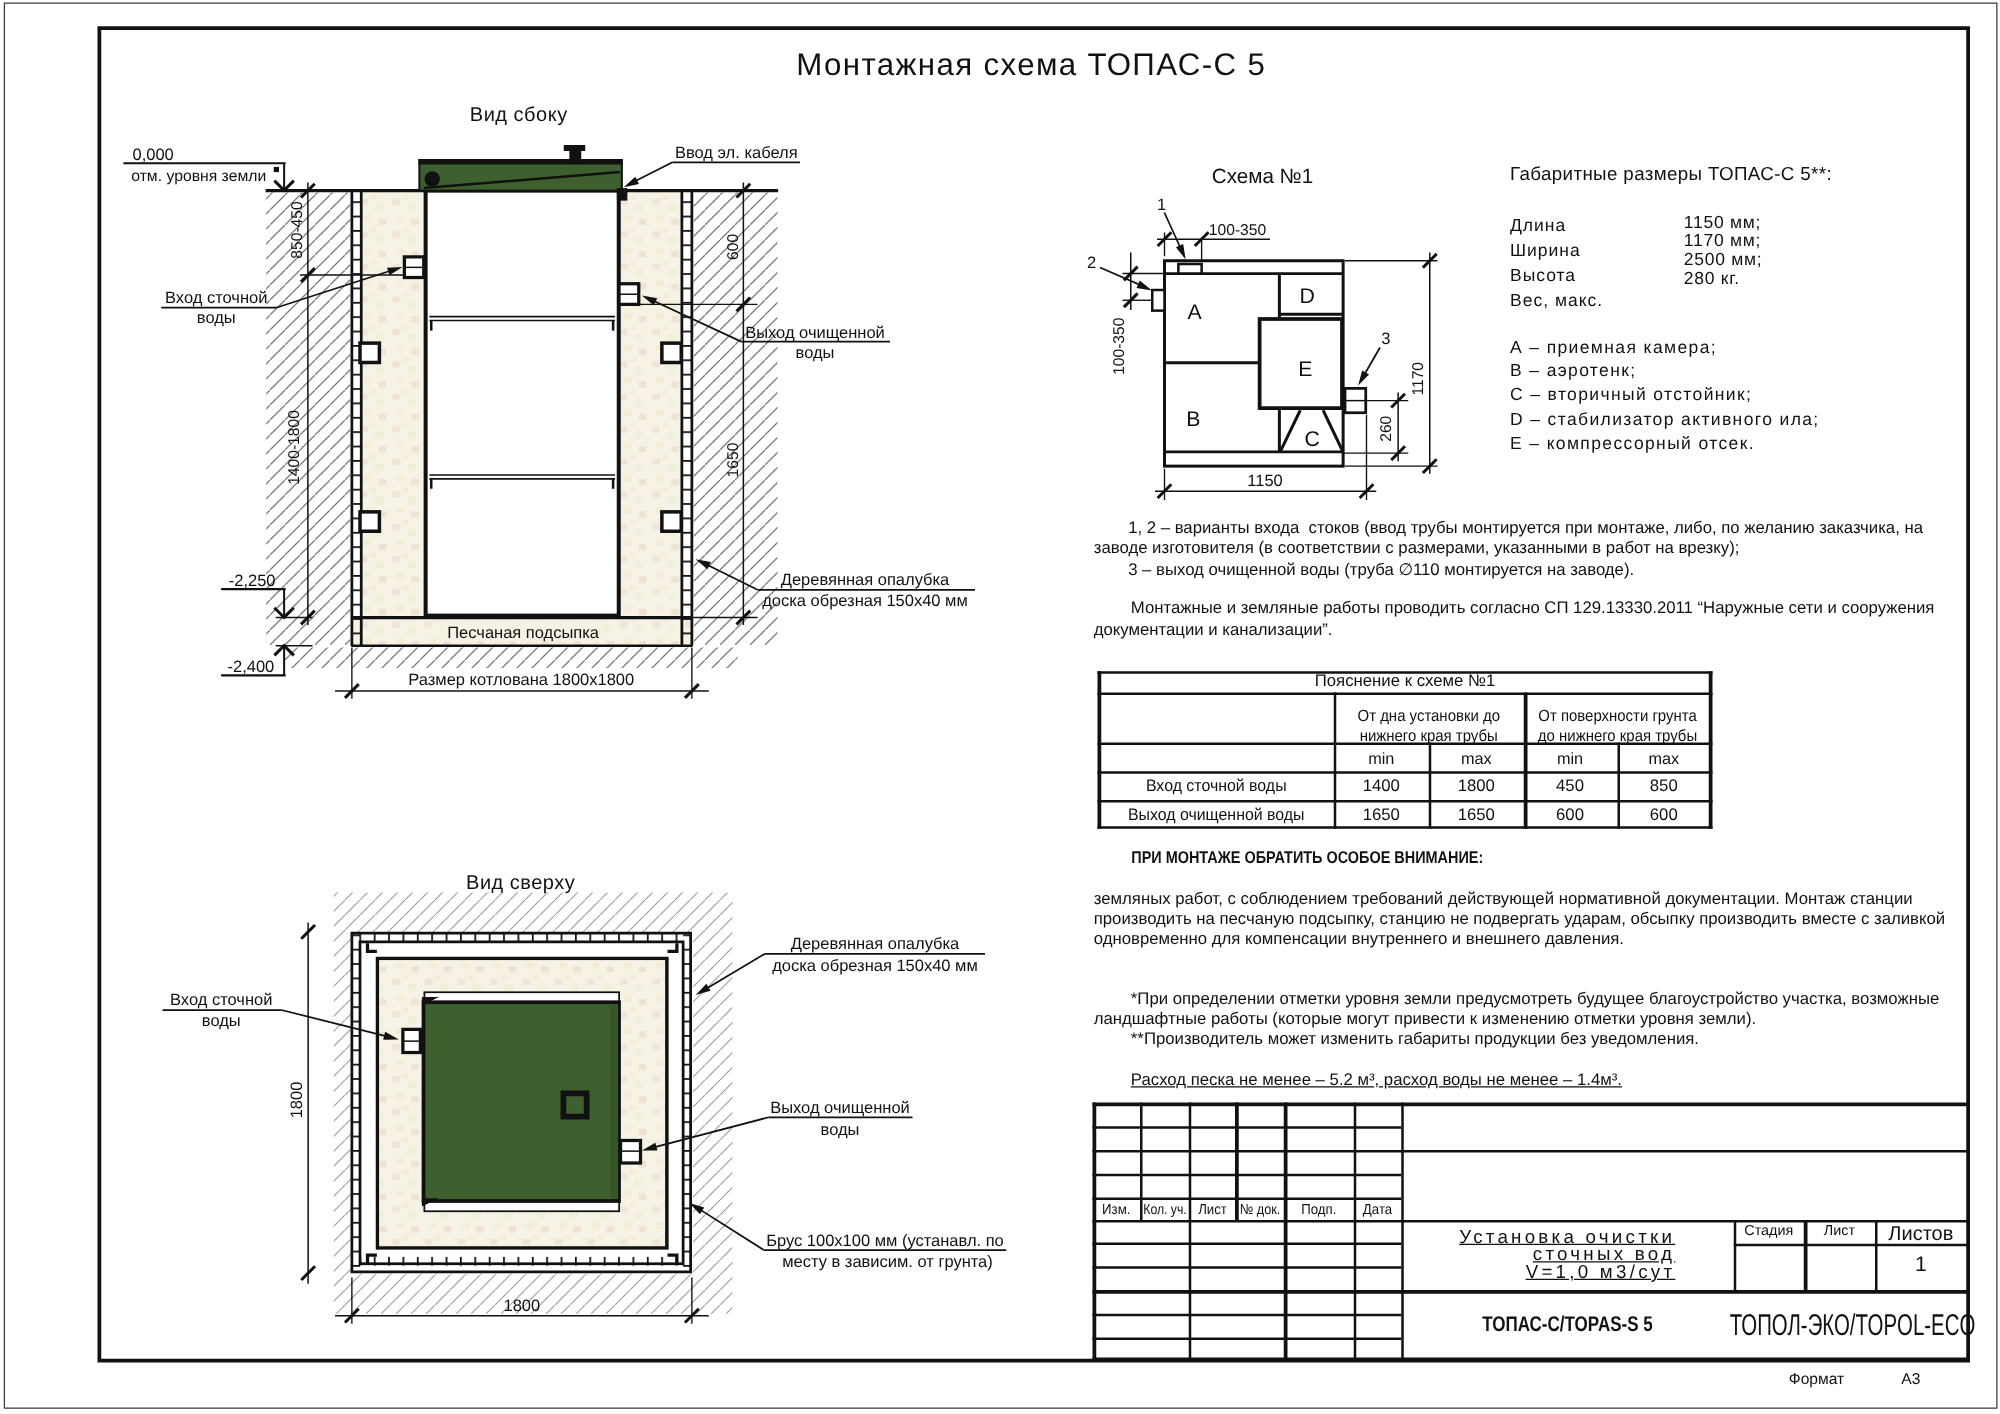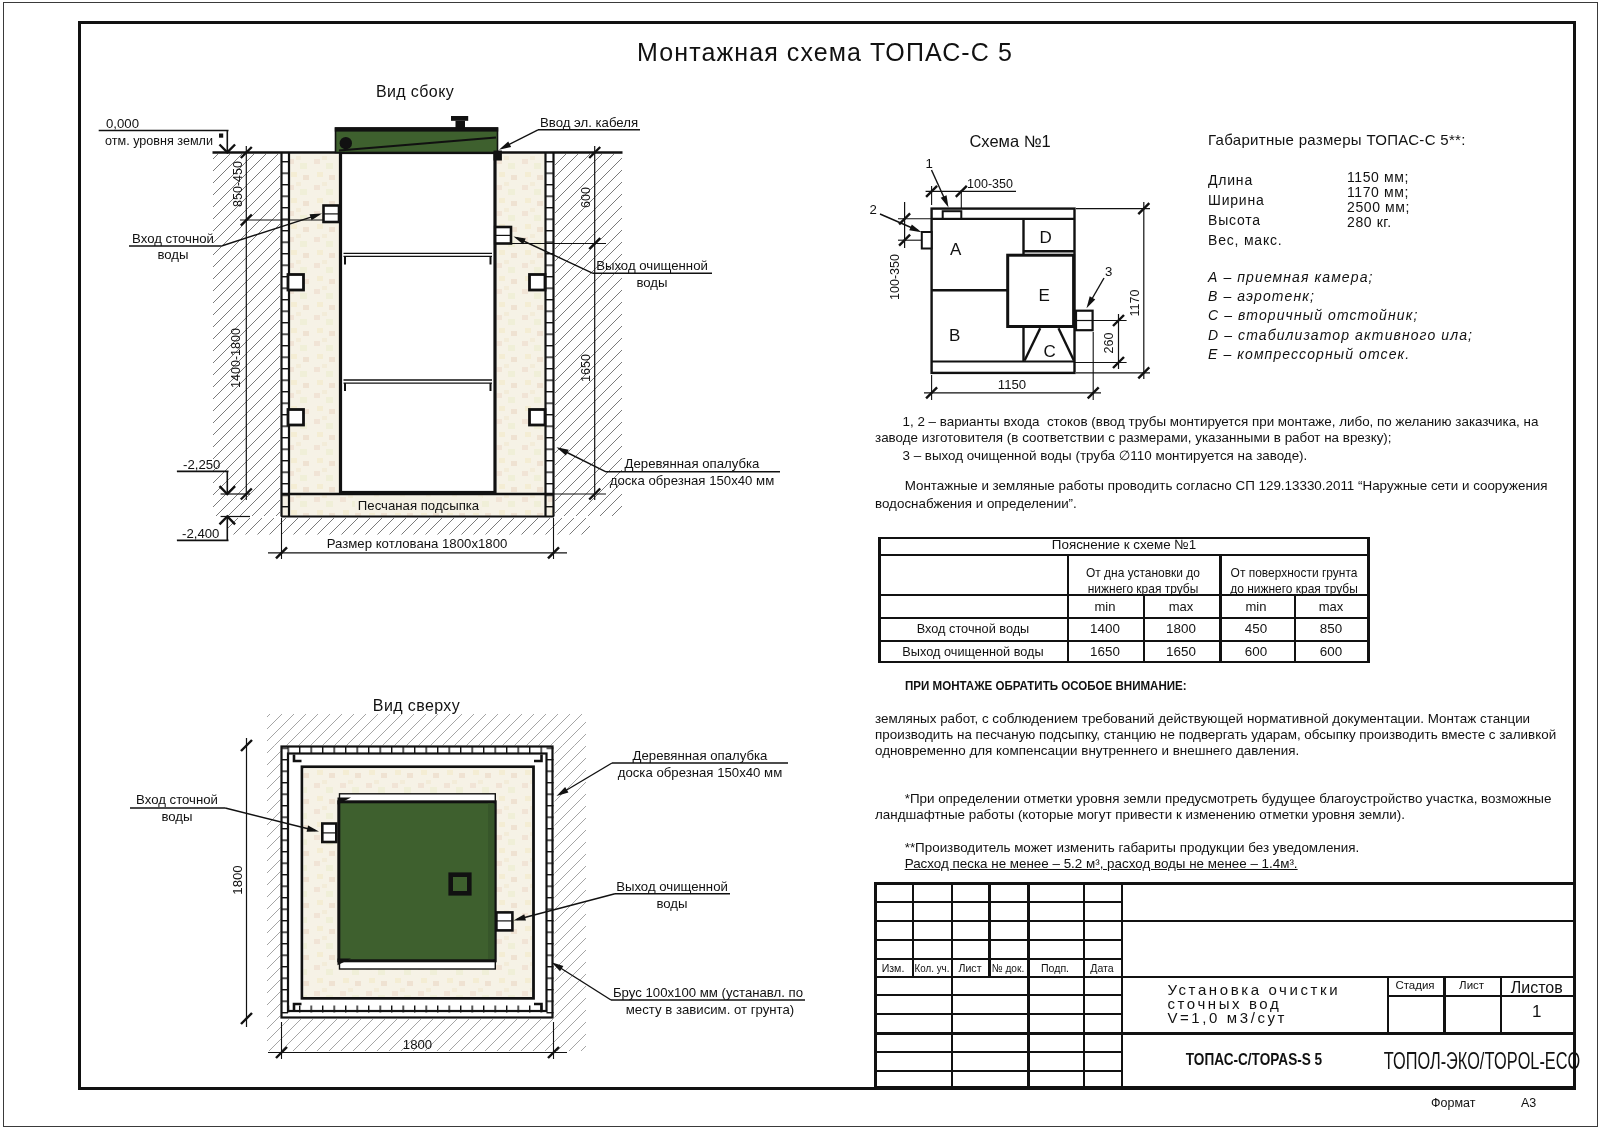--- a/index.html
+++ b/index.html
@@ -399,28 +399,28 @@
 <use href="#tk" transform="translate(1093.2,392.9)"></use>
 <text x="1012" y="389" font-size="13.2" text-anchor="middle">1150</text>
 </g>
 </svg>
 
 <div class="t" style="left:1208px;top:131.5px;font-size:15px;letter-spacing:0.3px;">Габаритные размеры ТОПАС-С 5**:</div>
 
 <div class="t" style="left:1208px;top:169.5px;font-size:14px;line-height:20.3px;letter-spacing:0.8px;">Длина<br>Ширина<br>Высота<br>Вес, макс.</div>
 <div class="t" style="left:1347px;top:169.5px;font-size:14px;line-height:15px;letter-spacing:0.6px;">1150 мм;<br>1170 мм;<br>2500 мм;<br>280 кг.</div>
 
-<div class="t" style="left:1208px;top:267.5px;font-size:14px;line-height:19.4px;letter-spacing:1.1px;font-style:italic;">А – приемная камера;<br>В – аэротенк;<br>С – вторичный отстойник;<br>D – стабилизатор активного ила;<br>Е – компрессорный отсек.</div>
+<div class="t" style="left:1208px;top:267.5px;font-size:14px;line-height:19.4px;letter-spacing:1.1px;">А – приемная камера;<br>В – аэротенк;<br>С – вторичный отстойник;<br>D – стабилизатор активного ила;<br>Е – компрессорный отсек.</div>
 
 <div class="t sx" style="left:902.5px;top:414.5px;font-size:13.4px;">1, 2 – варианты входа&nbsp; стоков (ввод трубы монтируется при монтаже, либо, по желанию заказчика, на</div>
 <div class="t sx" style="left:875px;top:430.5px;font-size:13.4px;">заводе изготовителя (в соответствии с размерами, указанными в работ на врезку);</div>
 <div class="t sx" style="left:902.5px;top:448.5px;font-size:13.4px;">3 – выход очищенной воды (труба ∅110 монтируется на заводе).</div>
 
 <div class="t sx" style="left:904.7px;top:478.5px;font-size:13.4px;">Монтажные и земляные работы проводить согласно СП 129.13330.2011 “Наружные сети и сооружения</div>
-<div class="t sx" style="left:875px;top:496.5px;font-size:13.4px;">водоснабжения и определении”.</div>
+<div class="t sx" style="left:875px;top:496.5px;font-size:13.4px;">документации и канализации”.</div>
 
 <div style="position:absolute;left:878px;top:536.5px;width:492px;height:126px;">
   <div class="ln" style="left:0;top:0;width:492px;height:2.6px;"></div>
   <div class="ln" style="left:0;top:17.5px;width:492px;height:2.4px;"></div>
   <div class="ln" style="left:0;top:57.5px;width:492px;height:2.4px;"></div>
   <div class="ln" style="left:0;top:80.2px;width:492px;height:2.2px;"></div>
   <div class="ln" style="left:0;top:103px;width:492px;height:2.2px;"></div>
   <div class="ln" style="left:0;top:124.2px;width:492px;height:2.6px;"></div>
   <div class="ln" style="left:0;top:0;width:2.6px;height:126px;"></div>
   <div class="ln" style="left:188.6px;top:17.5px;width:2.4px;height:108.5px;"></div>
@@ -483,21 +483,21 @@
 </div>
 
 <div class="t" style="left:904.7px;top:679px;font-size:13.6px;font-weight:bold;transform:scaleX(.85);transform-origin:0 0;">ПРИ МОНТАЖЕ ОБРАТИТЬ ОСОБОЕ ВНИМАНИЕ:</div>
 
 <div class="t sx" style="left:875px;top:727.5px;font-size:13.4px;">производить на песчаную подсыпку, станцию не подвергать ударам, обсыпку производить вместе с заливкой</div>
 <div class="t sx" style="left:875px;top:711.5px;font-size:13.4px;">земляных работ, с соблюдением требований действующей нормативной документации. Монтаж станции</div>
 <div class="t sx" style="left:875px;top:743.5px;font-size:13.4px;">одновременно для компенсации внутреннего и внешнего давления.</div>
 
 <div class="t sx" style="left:904.7px;top:791.5px;font-size:13.4px;">*При определении отметки уровня земли предусмотреть будущее благоустройство участка, возможные</div>
 <div class="t sx" style="left:875px;top:807.5px;font-size:13.4px;">ландшафтные работы (которые могут привести к изменению отметки уровня земли).</div>
-<div class="t sx" style="left:904.7px;top:823.5px;font-size:13.4px;margin-top:17px;">**Производитель может изменить габариты продукции без уведомления.</div>
+<div class="t sx" style="left:904.7px;top:823.5px;font-size:13.4px;">**Производитель может изменить габариты продукции без уведомления.</div>
 
 <div class="t sx" style="left:904.7px;top:857px;font-size:13.4px;text-decoration:underline;">Расход песка не менее – 5.2 м³, расход воды не менее – 1.4м³.</div>
 
 <div style="position:absolute;left:874px;top:882px;width:701.5px;height:207px;">
 
   <div class="ln" style="left:0;top:0;width:701.5px;height:2.6px;"></div>
   <div class="ln" style="left:0;top:18.9px;width:246.7px;height:2.4px;"></div>
   <div class="ln" style="left:0;top:37.8px;width:701.5px;height:2.6px;"></div>
   <div class="ln" style="left:0;top:56.7px;width:246.7px;height:2.4px;"></div>
   <div class="ln" style="left:0;top:75.6px;width:246.7px;height:2.8px;"></div>
@@ -524,21 +524,21 @@
 
   <div class="ln" style="left:512.7px;top:112.8px;width:188.8px;height:2.2px;"></div>
 
   <div class="t" style="left:19.4px;top:81px;font-size:11.5px;transform:translateX(-50%) scaleX(.92);">Изм.</div>
   <div class="t" style="left:57.6px;top:81px;font-size:11.5px;transform:translateX(-50%) scaleX(.85);">Кол. уч.</div>
   <div class="t" style="left:95.5px;top:81px;font-size:11.5px;transform:translateX(-50%) scaleX(.92);">Лист</div>
   <div class="t" style="left:133.8px;top:81px;font-size:11.5px;transform:translateX(-50%) scaleX(.88);">№ док.</div>
   <div class="t" style="left:181px;top:81px;font-size:11.5px;transform:translateX(-50%) scaleX(.92);">Подп.</div>
   <div class="t" style="left:228.3px;top:81px;font-size:11.5px;transform:translateX(-50%) scaleX(.92);">Дата</div>
 
-  <div class="t" style="left:379.8px;top:101px;font-size:15px;line-height:14px;letter-spacing:2.6px;text-align:left;transform:translateX(-50%);">Установка очистки<br>сточных вод<br>V=1,0 м3/сут</div>
+  <div class="t" style="left:379.8px;top:101px;font-size:15px;line-height:14px;letter-spacing:2.6px;text-align:right;transform:translateX(-50%);text-decoration:underline;">Установка очистки<br>сточных вод<br>V=1,0 м3/сут</div>
 
   <div class="t" style="left:379.8px;top:168.5px;font-size:17px;font-weight:bold;transform:translateX(-50%) scaleX(.8);">ТОПАС-С/TOPAS-S 5</div>
 
   <div class="t" style="left:541px;top:97.5px;font-size:11.5px;transform:translateX(-50%);">Стадия</div>
   <div class="t" style="left:597.6px;top:97.5px;font-size:11.5px;transform:translateX(-50%);">Лист</div>
   <div class="t" style="left:662.7px;top:97.5px;font-size:16px;transform:translateX(-50%);">Листов</div>
 
   <div class="t" style="left:662.7px;top:121px;font-size:17px;transform:translateX(-50%);">1</div>
 
   <div class="t" style="left:608px;top:166.8px;font-size:24px;transform:translateX(-50%) scaleX(.68);">ТОПОЛ-ЭКО/TOPOL-ECO</div>

